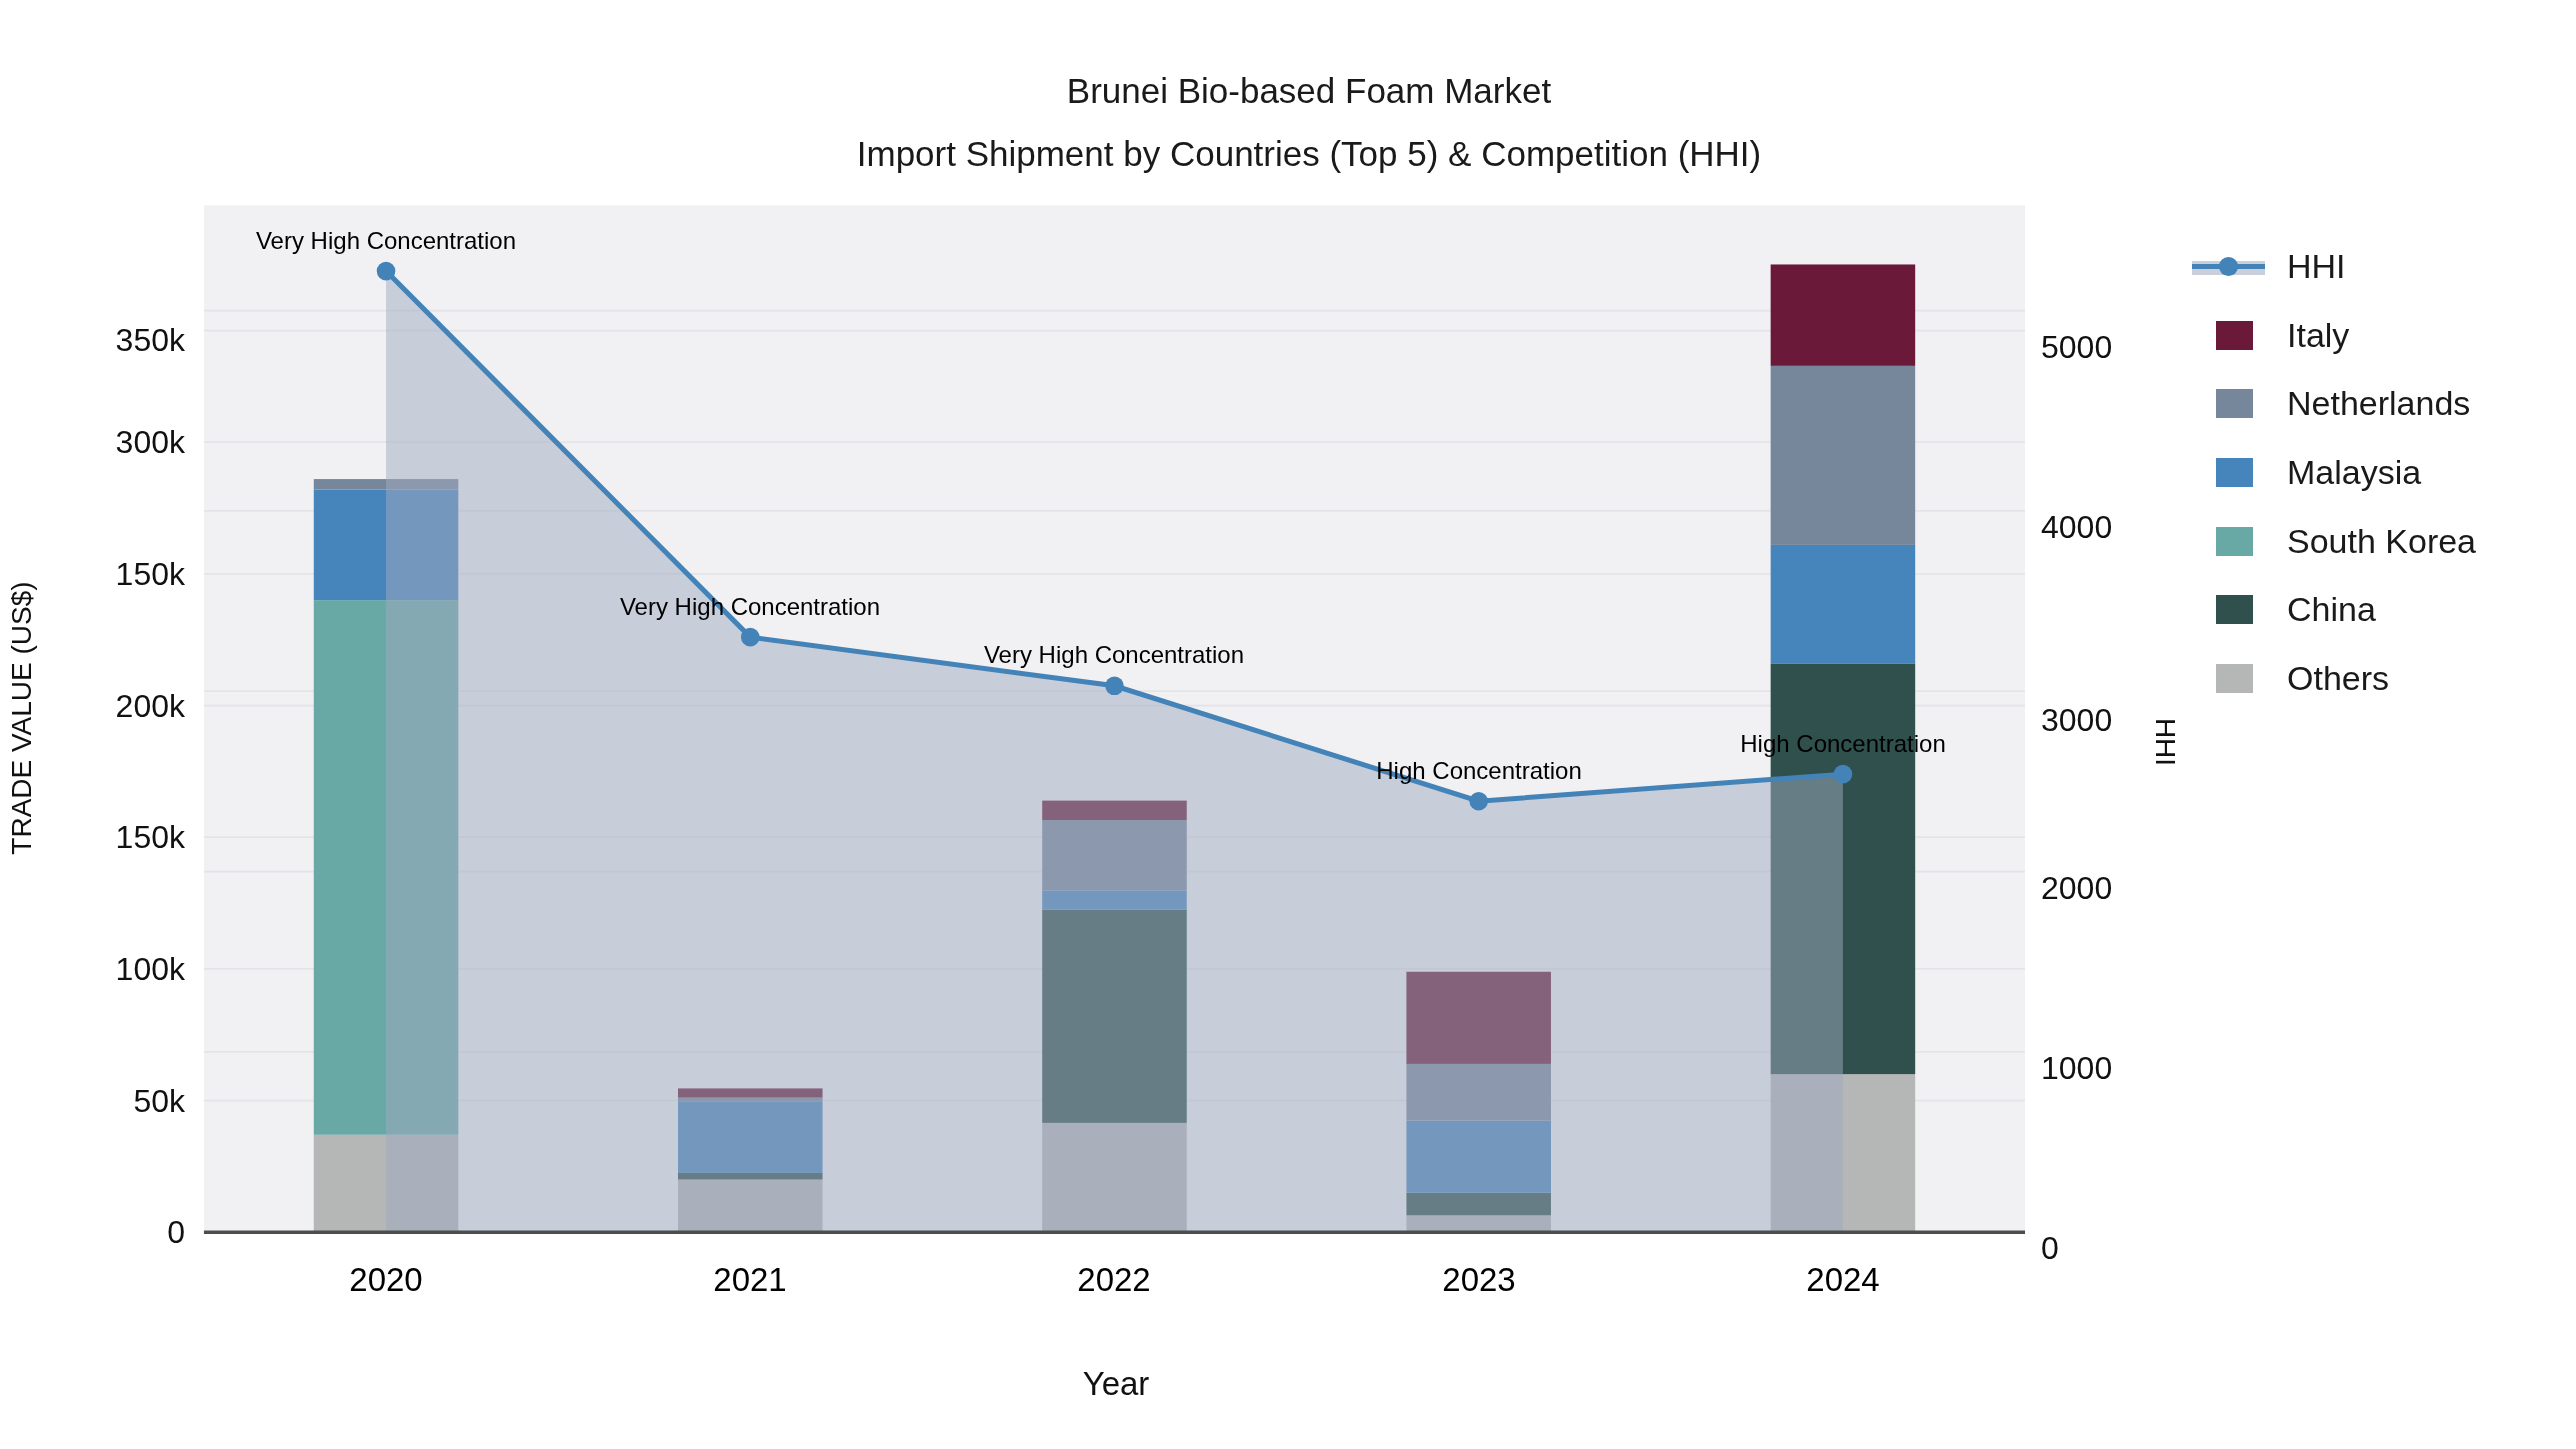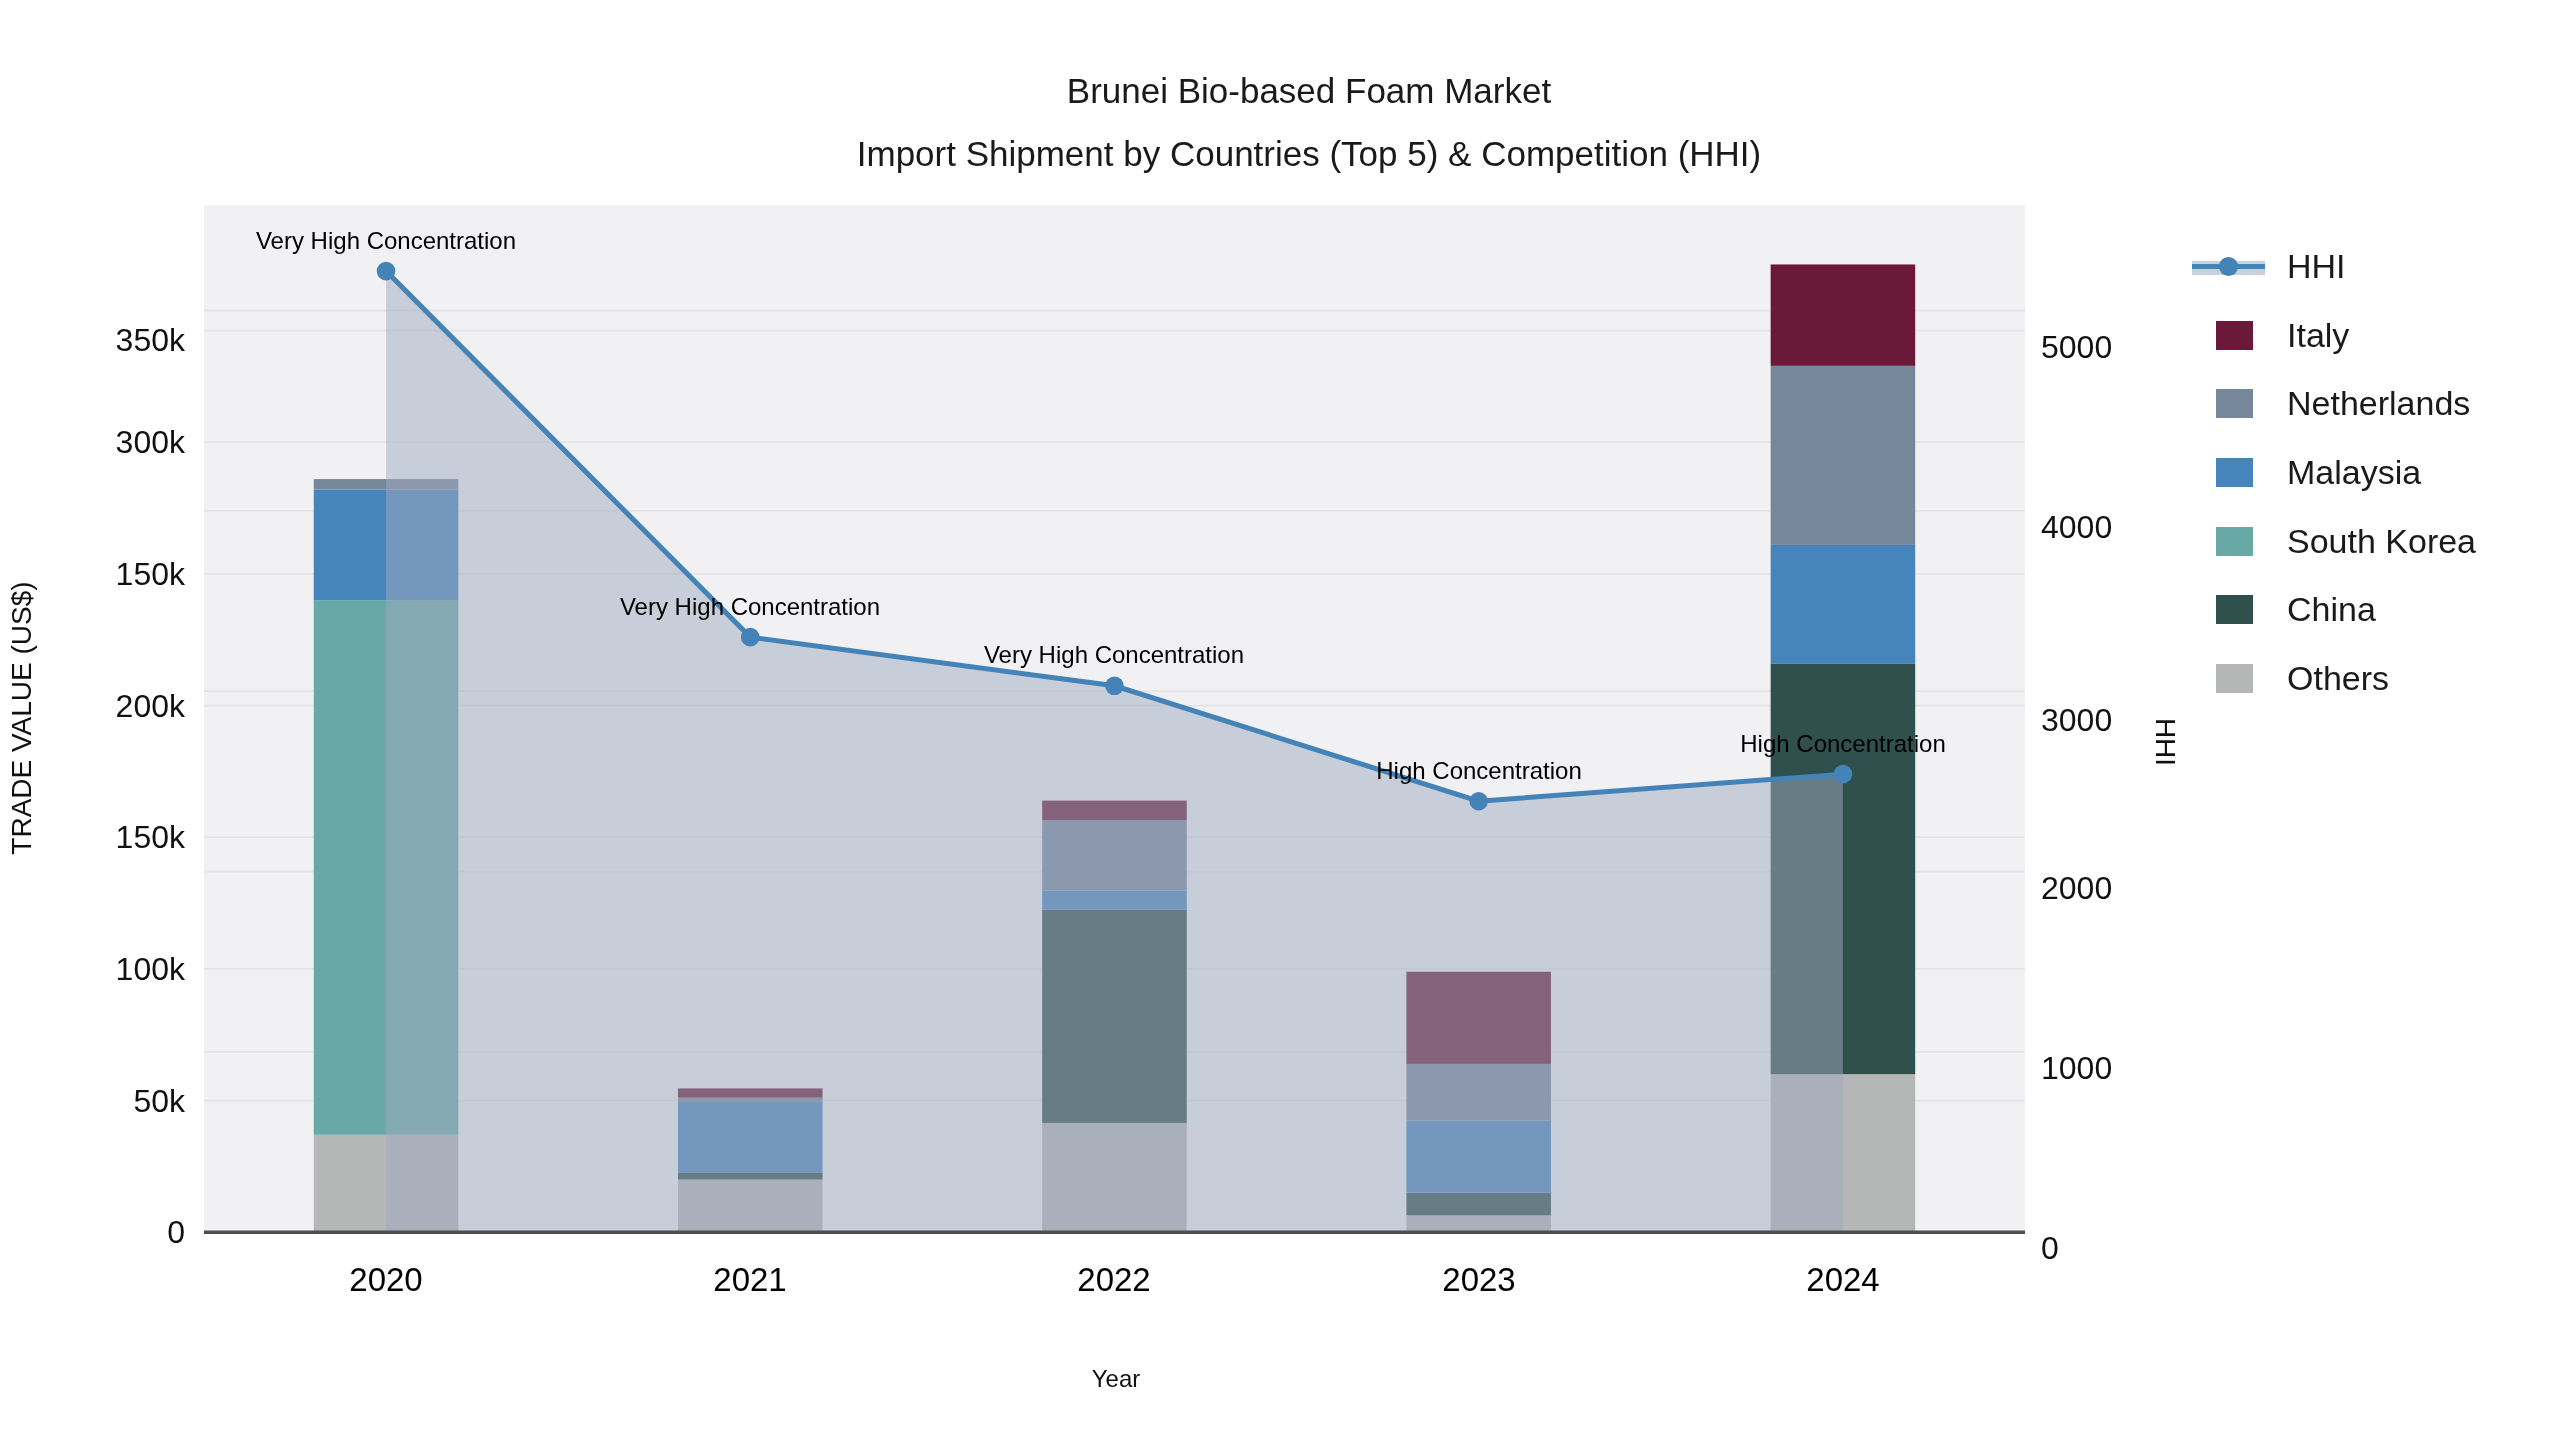--- a/index.html
+++ b/index.html
@@ -4,21 +4,21 @@
 <style>
   html,body{margin:0;padding:0;background:#ffffff;width:2576px;height:1449px;overflow:hidden;}
   body{font-family:"Liberation Sans","DejaVu Sans",sans-serif;color:#111;position:relative;}
   #stage{position:absolute;left:0;top:0;width:2576px;height:1449px;}
   .title{position:absolute;left:1309px;top:59px;transform:translateX(-50%);text-align:center;
          font-size:35px;line-height:63px;color:#1a1a1a;white-space:nowrap;}
   .axis-title-left{position:absolute;left:21.5px;top:718px;transform:translate(-50%,-50%) rotate(-90deg);
          font-size:28px;color:#111;white-space:nowrap;}
   .axis-title-right{position:absolute;left:2165px;top:742px;transform:translate(-50%,-50%) rotate(90deg);
          font-size:28px;color:#111;white-space:nowrap;}
-  .xlabel{position:absolute;left:1116px;top:1365px;transform:translateX(-50%);font-size:24px;color:#111;}
+  .xlabel{position:absolute;left:1116px;top:1365px;transform:translateX(-50%);font-size:33px;color:#111;}
   .ytick-left{position:absolute;transform:translateY(-50%);right:2391px;font-size:32px;color:#111;white-space:nowrap;}
   .ytick-right{position:absolute;transform:translateY(-50%);left:2041px;font-size:32px;color:#111;white-space:nowrap;margin-top:16px;}
   .xtick{position:absolute;transform:translateX(-50%);top:1261px;font-size:33px;color:#000000;white-space:nowrap;}
   .annotation{position:absolute;transform:translateX(-50%);font-size:24px;color:#000;white-space:nowrap;}
   .legend{position:absolute;left:2190px;top:232px;}
   .legend-item{position:absolute;left:0;height:69px;display:flex;align-items:center;}
   .legend-label{position:absolute;left:97px;font-size:34px;color:#1a1a1a;white-space:nowrap;}
   .swatch{position:absolute;left:26px;width:37px;height:29px;}
   .hhi-sample{position:absolute;left:2.1px;width:73px;height:29px;}
   .hhi-band{position:absolute;left:0;top:8.6px;width:73px;height:14.3px;background:#c9cfdb;}

